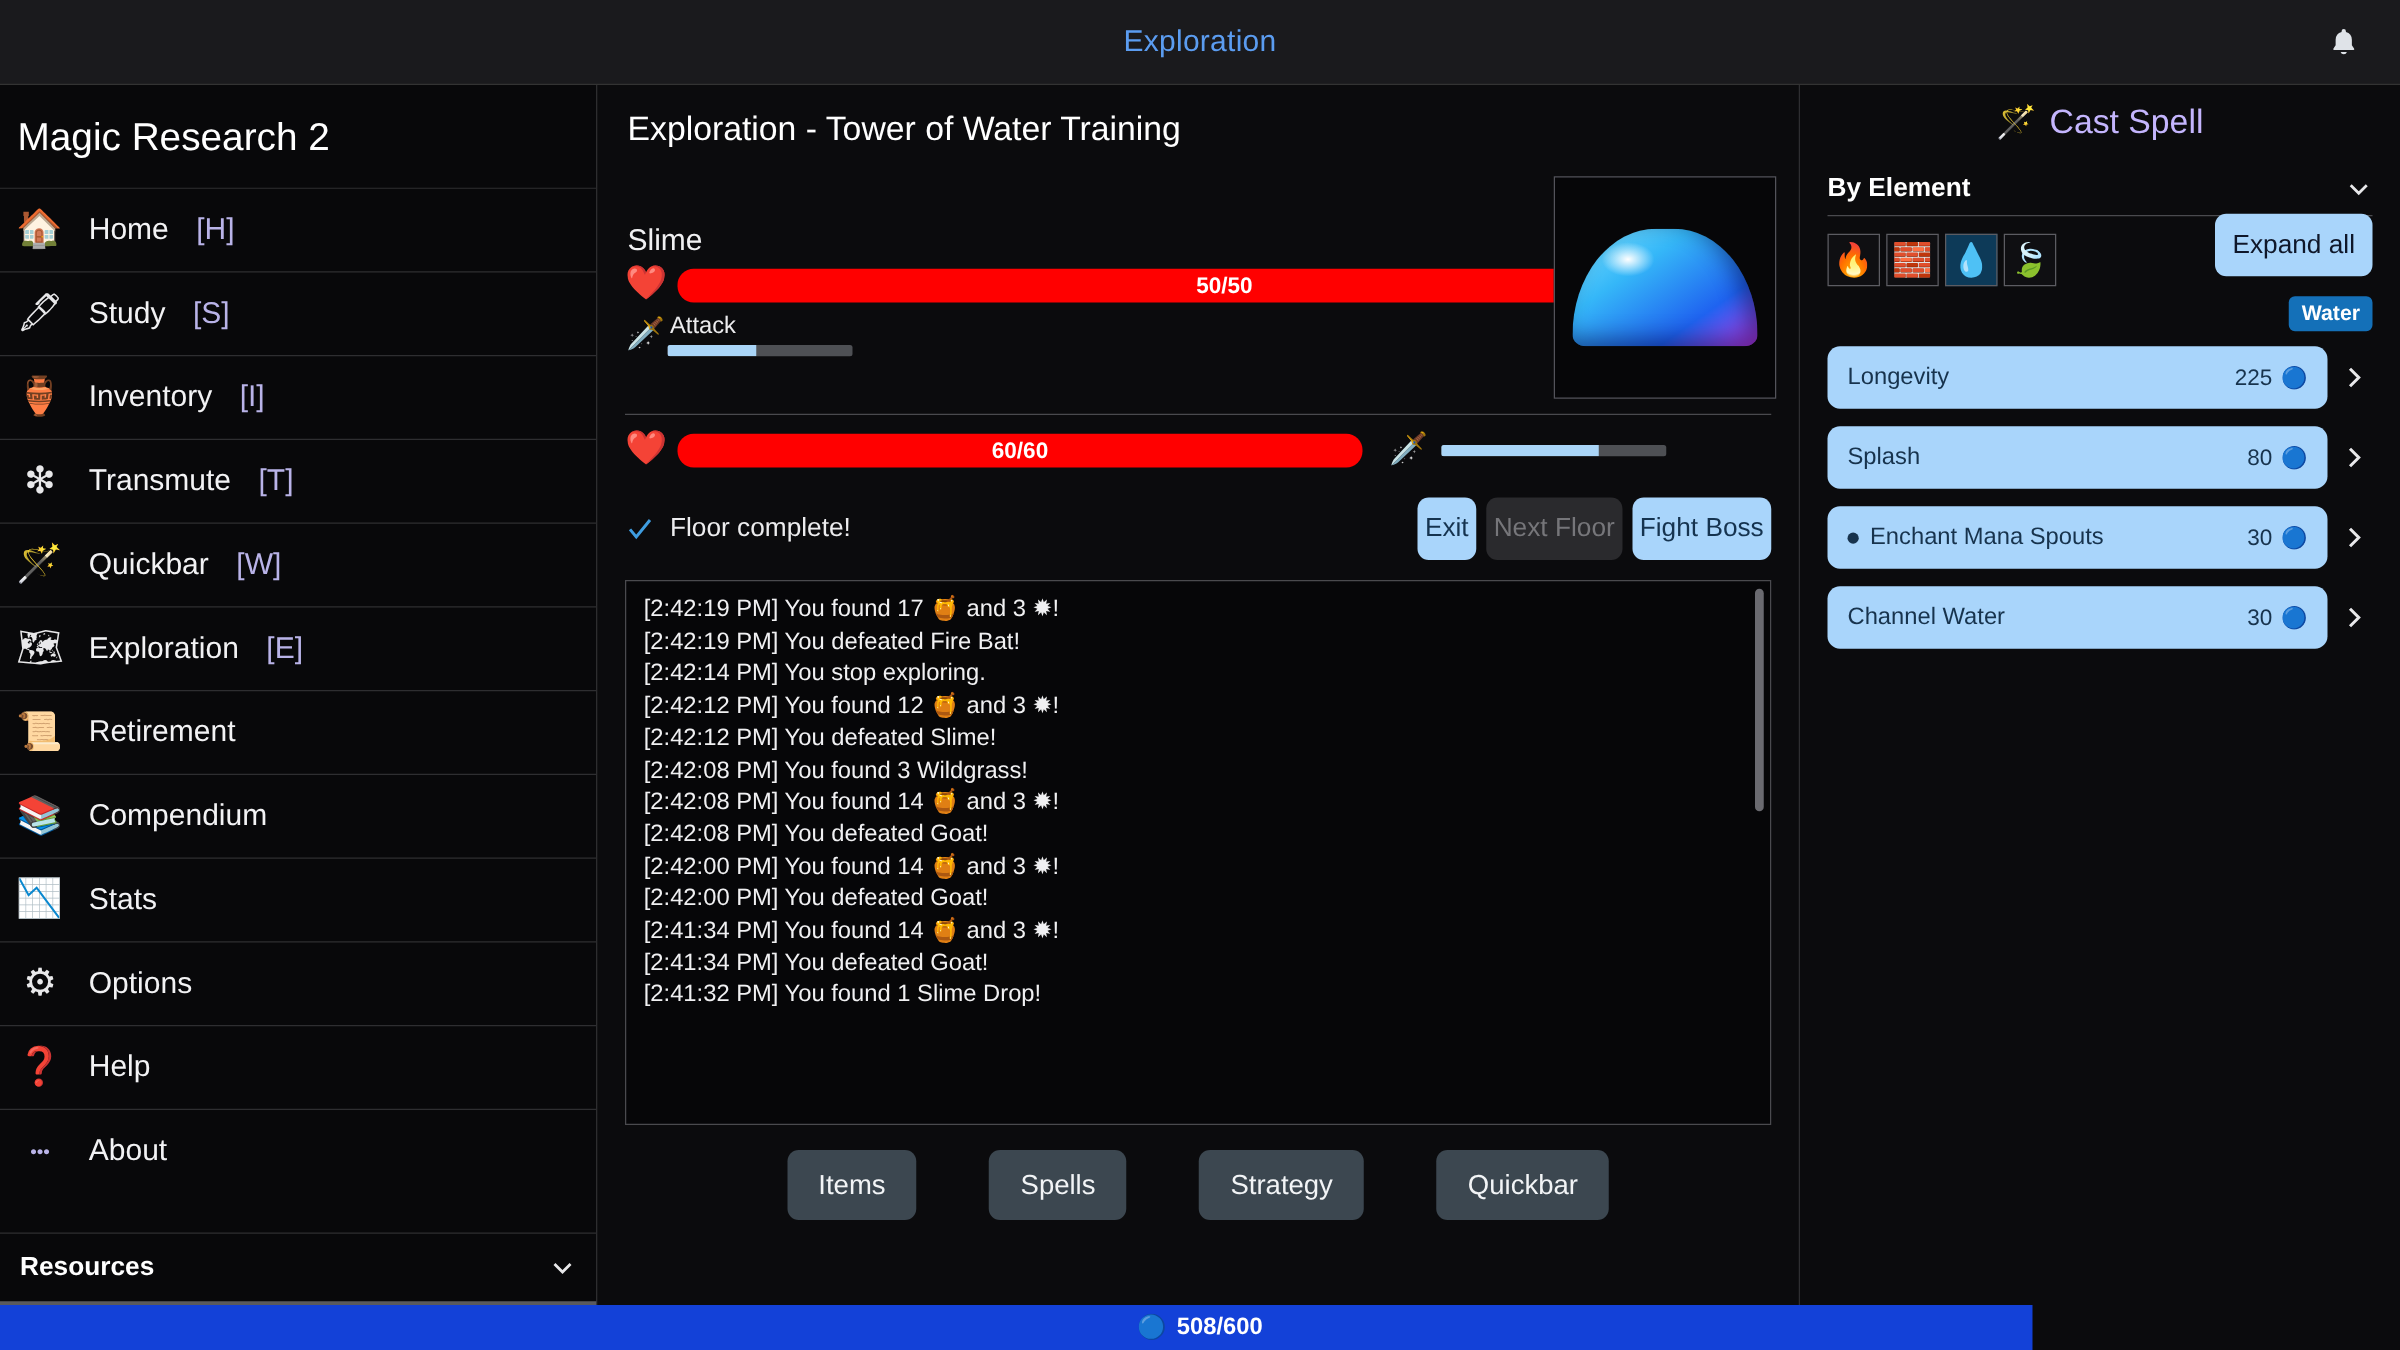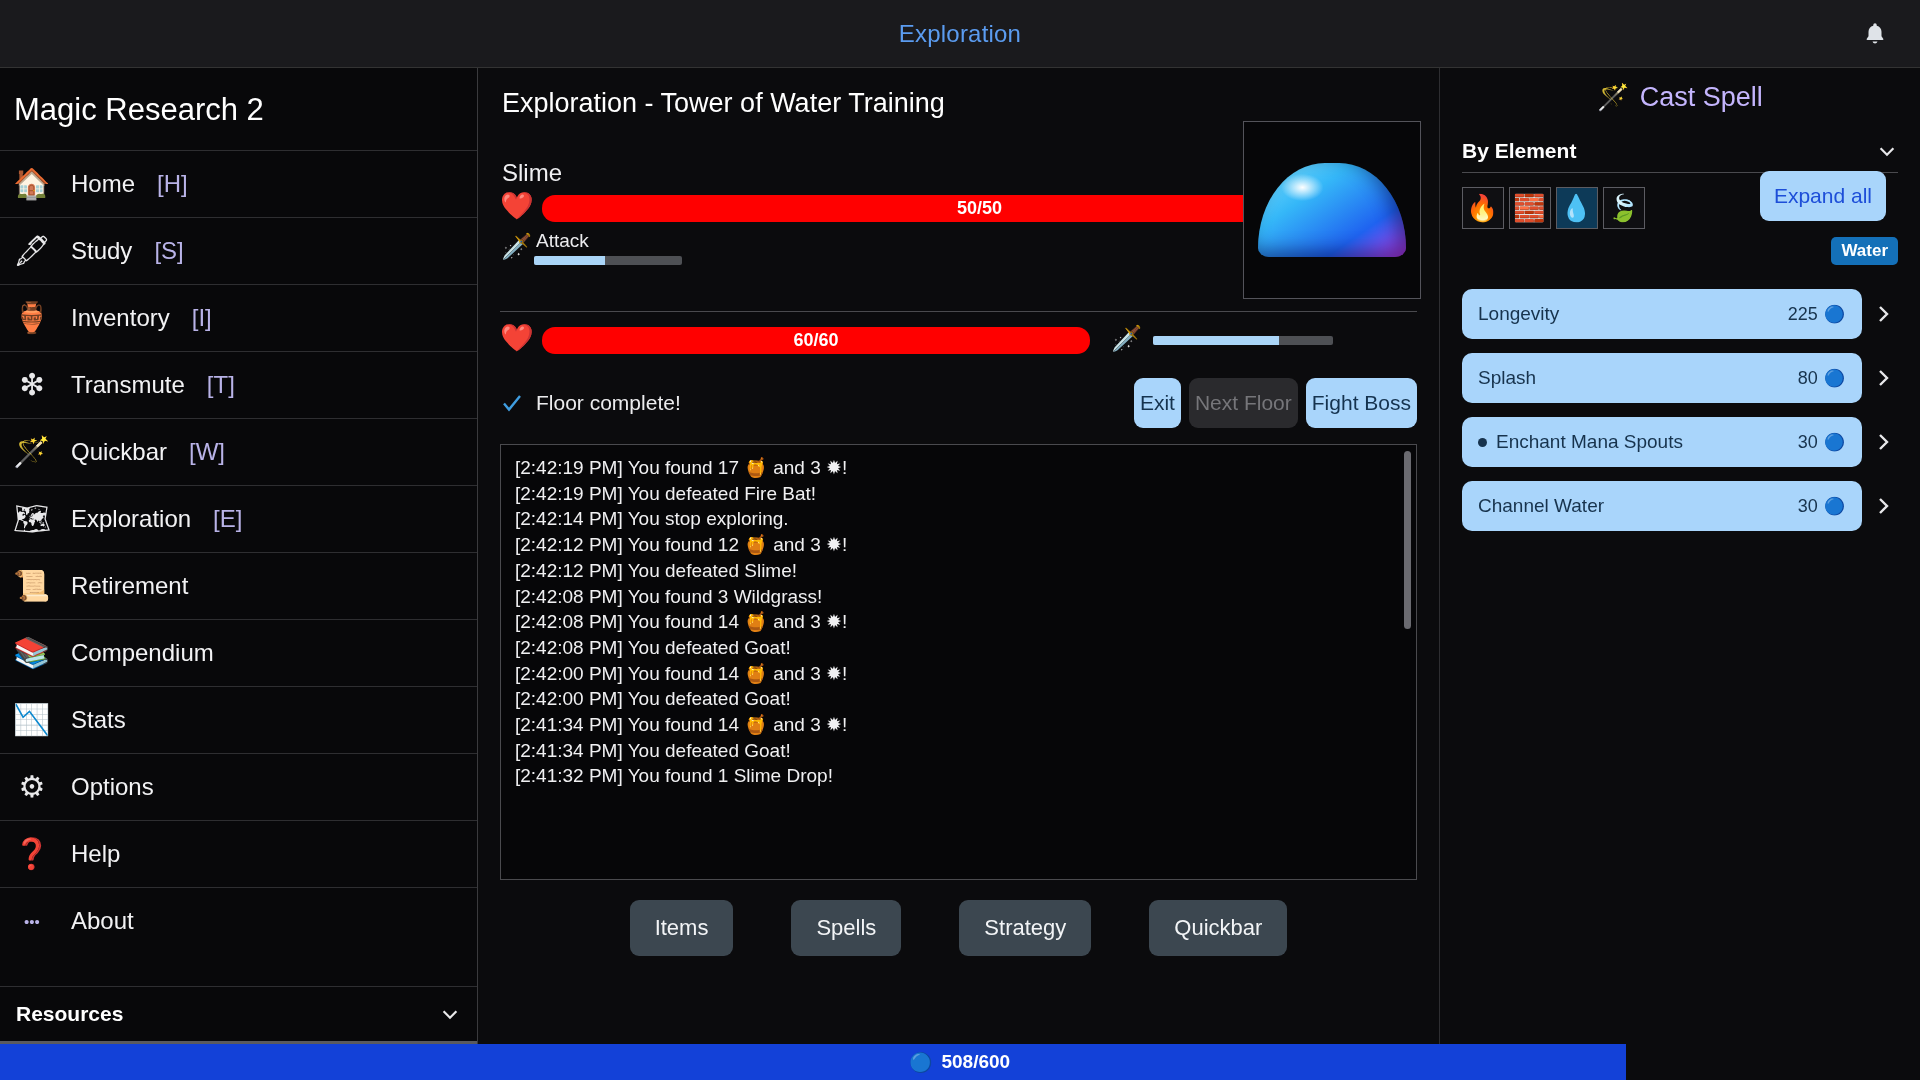--- a/index.html
+++ b/index.html
@@ -65,21 +65,21 @@
 
   
   #main {
     position: absolute; top: 68px; left: 478px; width: 962px; height: 976px;
     background: #0b0b0d;
     border-right: 1px solid #2e2e31;
     padding: 0 22px;
   }
   #main-title { font-size: 27px; color: #fff; padding: 20px 0 0 2px; }
 
-  #enemy-block { position: relative; margin-top: 40px; }
+  #enemy-block { position: relative; margin-top: 60px; }
   #enemy-name { font-size: 24px; color: #f0f0f2; padding-left: 2px; }
 
   .bar-row { display: flex; align-items: center; gap: 8px; margin-top: 6px; }
   .heart-icon { width: 34px; height: 30px; font-size: 27px; line-height: 1; flex: 0 0 34px; text-align: center;}
   .hp-bar {
     position: relative; height: 27px; border-radius: 13px;
     background: #ff0000; flex: 1 1 auto;
     display: flex; align-items: center; justify-content: center;
   }
   .hp-text { font-size: 18px; font-weight: bold; color: #fff; }
@@ -184,32 +184,32 @@
   #by-element-label { font-size: 21px; font-weight: bold; color: #fff; }
 
   #element-row { display: flex; align-items: flex-start; margin-top: 14px; position: relative; }
   .elem-box {
     width: 42px; height: 42px; border: 1px solid #5c5c62;
     margin-right: 5px; display: flex; align-items: center; justify-content: center;
     font-size: 26px; cursor: pointer; background: #0f0f12;
   }
   .elem-box.sel { background: #0d3a58; }
   #expand-all {
-    position: absolute; right: 12px; top: -16px;
-    background: #a9d5fb; color: #1d4ed8; border: none; border-radius: 9px;
+    position: absolute; right: 0; top: -16px;
+    background: #a9d5fb; color: #0f172a; border: none; border-radius: 9px;
     font-size: 21px; font-family: "Liberation Sans", sans-serif;
     padding: 13px 14px; cursor: pointer;
   }
   #element-badge-row { display: flex; justify-content: flex-end; margin-top: 8px; }
   #element-badge {
     background: #1470b8; color: #fff; font-size: 17px; font-weight: bold;
     border-radius: 5px; padding: 4px 10px;
   }
 
-  #spell-list { margin-top: 24px; }
+  #spell-list { margin-top: 12px; }
   .spell-row { display: flex; align-items: center; gap: 6px; margin-bottom: 14px; }
   .spell-btn {
     flex: 1 1 auto; background: #a9d5fb; color: #17334d;
     border: none; border-radius: 10px; cursor: pointer;
     height: 50px; display: flex; align-items: center;
     padding: 0 16px; font-size: 19px;
     font-family: "Liberation Sans", sans-serif;
   }
   .spell-dot {
     width: 9px; height: 9px; border-radius: 50%;

